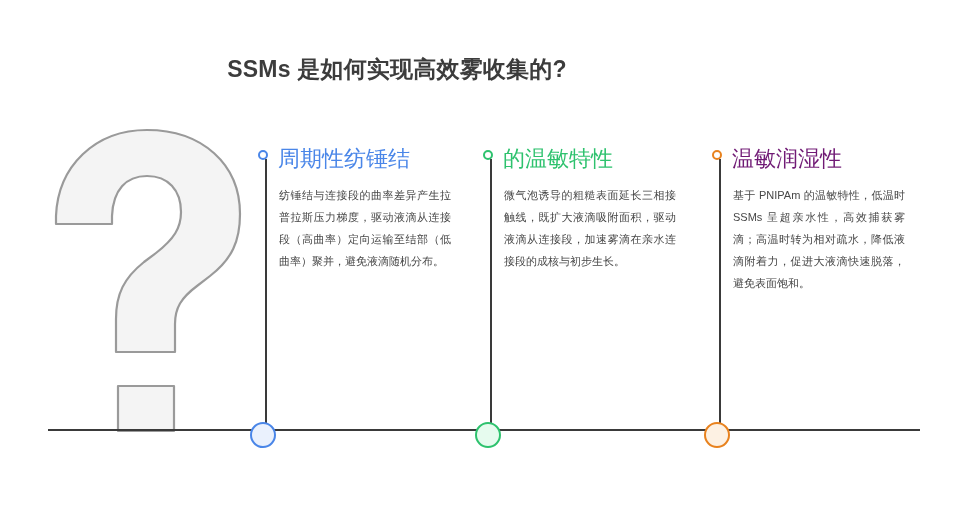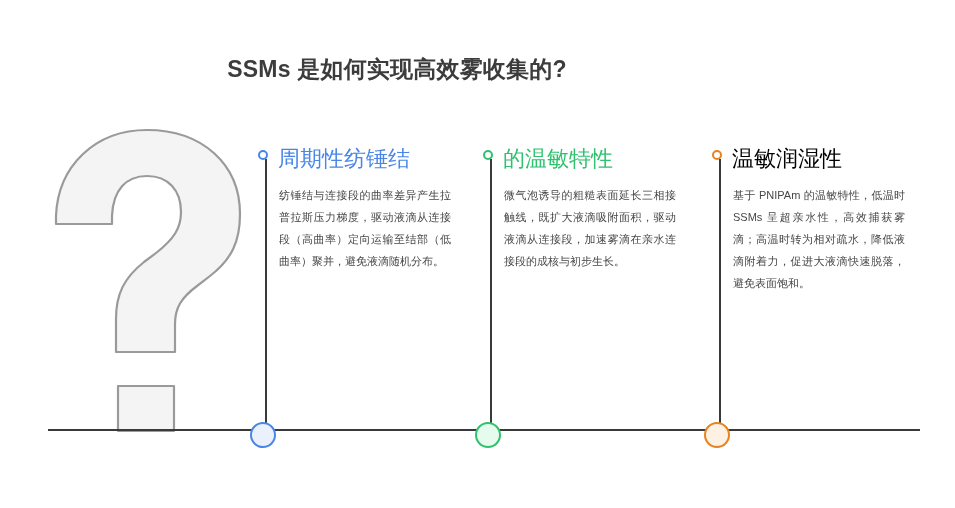--- a/index.html
+++ b/index.html
@@ -161,17 +161,17 @@
     <div class="node-top" style="border-color: rgb(46, 194, 110);"></div>
     <div class="node-bottom" style="border-color: rgb(46, 194, 110); background: rgb(230, 251, 238);"></div>
     <div class="card-heading" style="color: rgb(46, 194, 110);">的温敏特性</div>
     <div class="card-body">微气泡诱导的粗糙表面延长三相接触线，既扩大液滴吸附面积，驱动液滴从连接段，加速雾滴在亲水连接段的成核与初步生长。</div>
   </div>
 
   <div class="timeline-item" id="item-2">
     <div class="stem"></div>
     <div class="node-top" style="border-color: rgb(232, 130, 30);"></div>
     <div class="node-bottom" style="border-color: rgb(232, 130, 30); background: rgb(253, 241, 227);"></div>
-    <div class="card-heading" style="color: #000000;">温敏润湿性</div>
+    <div class="card-heading" style="color: #701a75;">温敏润湿性</div>
     <div class="card-body">基于 PNIPAm 的温敏特性，低温时 SSMs 呈超亲水性，高效捕获雾滴；高温时转为相对疏水，降低液滴附着力，促进大液滴快速脱落，避免表面饱和。</div>
   </div>
 
 </div>
 
 </body></html>

